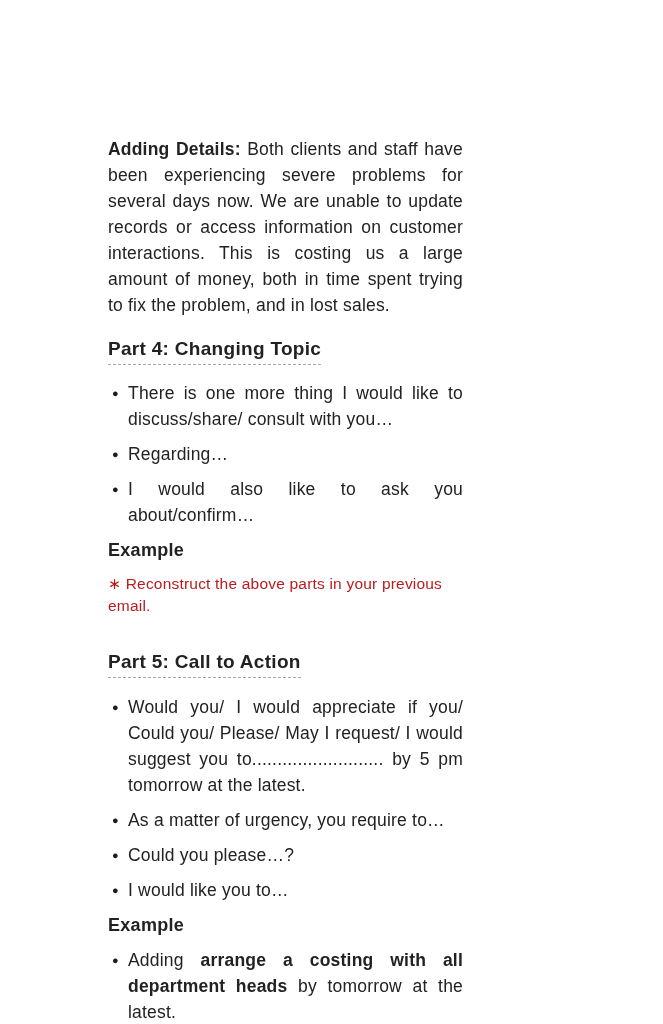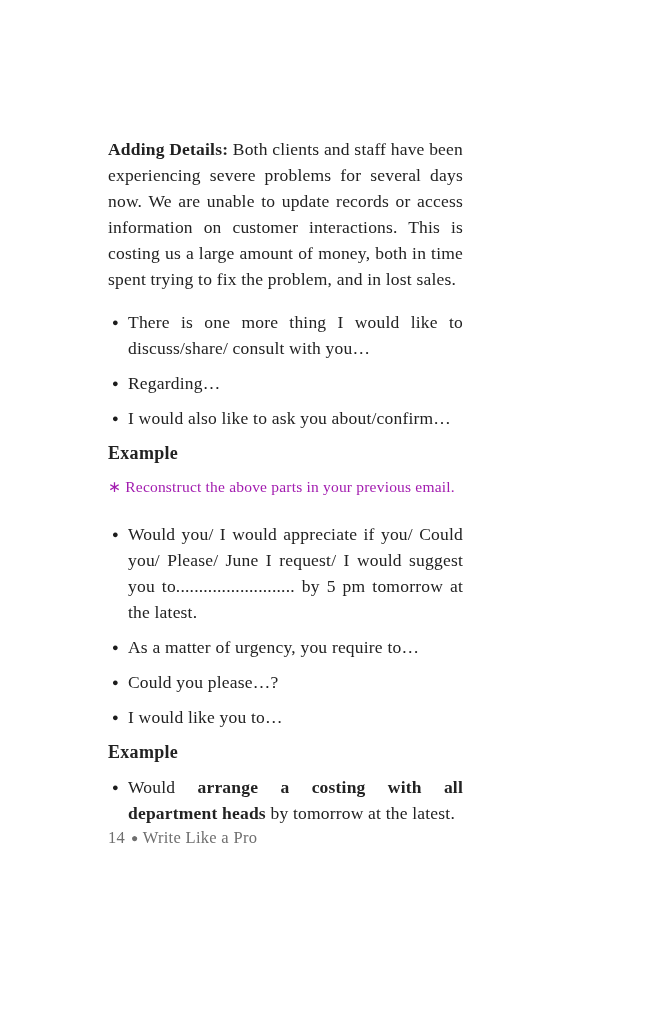--- a/index.html
+++ b/index.html
@@ -5,21 +5,21 @@
   html, body {
     margin: 0;
     padding: 0;
     background: #ffffff;
   }
   .page {
     position: relative;
     width: 570px;
     height: 1024px;
     background: #ffffff;
-    font-family: Liberation Serif, serif;
+    font-family: Liberation Sans, sans-serif;
     color: #222222;
     box-sizing: border-box;
     padding: 118px 107px 0 108px;
     overflow: hidden;
   }
   .para {
     font-size: 17.5px;
     line-height: 26px;
     text-align: justify;
     letter-spacing: 0.2px;
@@ -66,21 +66,21 @@
     font-size: 18px;
     line-height: 26px;
     font-weight: bold;
     letter-spacing: 0.3px;
   }
   .example-para {
     margin-top: 4px;
   }
   .note {
     margin-top: 10px;
-    color: #a21caf;
+    color: #b91c1c;
     font-size: 15.5px;
     line-height: 22px;
     letter-spacing: 0.2px;
   }
   .spacer-lg {
     height: 14px;
   }
   .footer {
     color: #6f6f6f;
     font-size: 16.5px;
@@ -97,20 +97,21 @@
     font-weight: bold;
   }
 </style>
 </head>
 <body>
 
 <div class="page">
 
   <p class="para"><span class="lead">Adding Details:</span><span> Both clients and staff have been experiencing severe problems for several days now. We are unable to update records or access information on customer interactions. This is costing us a large amount of money, both in time spent trying to fix the problem, and in lost sales.</span></p>
 
+  <h2 class="section-heading"><span class="dashed">Part 4: Changing Topic</span></h2>
 
   <div class="bullets">
     <div class="bullet-item">
       <span class="bullet-marker">●</span>
       <span class="bullet-text">There is one more thing I would like to discuss/share/ consult with you…</span>
     </div>
     <div class="bullet-item">
       <span class="bullet-marker">●</span>
       <span class="bullet-text">Regarding…</span>
     </div>
@@ -120,44 +121,45 @@
     </div>
   </div>
 
   <div class="example-label">Example</div>
 
 
   <div class="note">∗ Reconstruct the above parts in your previous email.</div>
 
   <div class="spacer-lg"></div>
 
+  <h2 class="section-heading"><span class="dashed">Part 5: Call to Action</span></h2>
 
   <div class="bullets">
     <div class="bullet-item">
       <span class="bullet-marker">●</span>
-      <span class="bullet-text">Would you/ I would appreciate if you/ Could you/ Please/ June I request/ I would suggest you to.......................... by 5 pm tomorrow at the latest.</span>
+      <span class="bullet-text">Would you/ I would appreciate if you/ Could you/ Please/ May I request/ I would suggest you to.......................... by 5 pm tomorrow at the latest.</span>
     </div>
     <div class="bullet-item">
       <span class="bullet-marker">●</span>
       <span class="bullet-text">As a matter of urgency, you require to…</span>
     </div>
     <div class="bullet-item">
       <span class="bullet-marker">●</span>
       <span class="bullet-text">Could you please…?</span>
     </div>
     <div class="bullet-item">
       <span class="bullet-marker">●</span>
       <span class="bullet-text">I would like you to…</span>
     </div>
   </div>
 
   <div class="example-label">Example</div>
 
   <div class="bullets">
     <div class="bullet-item">
       <span class="bullet-marker">●</span>
-      <span class="bullet-text"><span>Would </span><span class="bold-inline">arrange a costing with all department heads</span><span> by tomorrow at the latest.</span></span>
+      <span class="bullet-text"><span>Adding </span><span class="bold-inline">arrange a costing with all department heads</span><span> by tomorrow at the latest.</span></span>
     </div>
   </div>
 
   <div class="footer"><span>14</span><span class="sep">●</span><span>Write Like a Pro</span></div>
 
 </div>
 
 </body></html>

